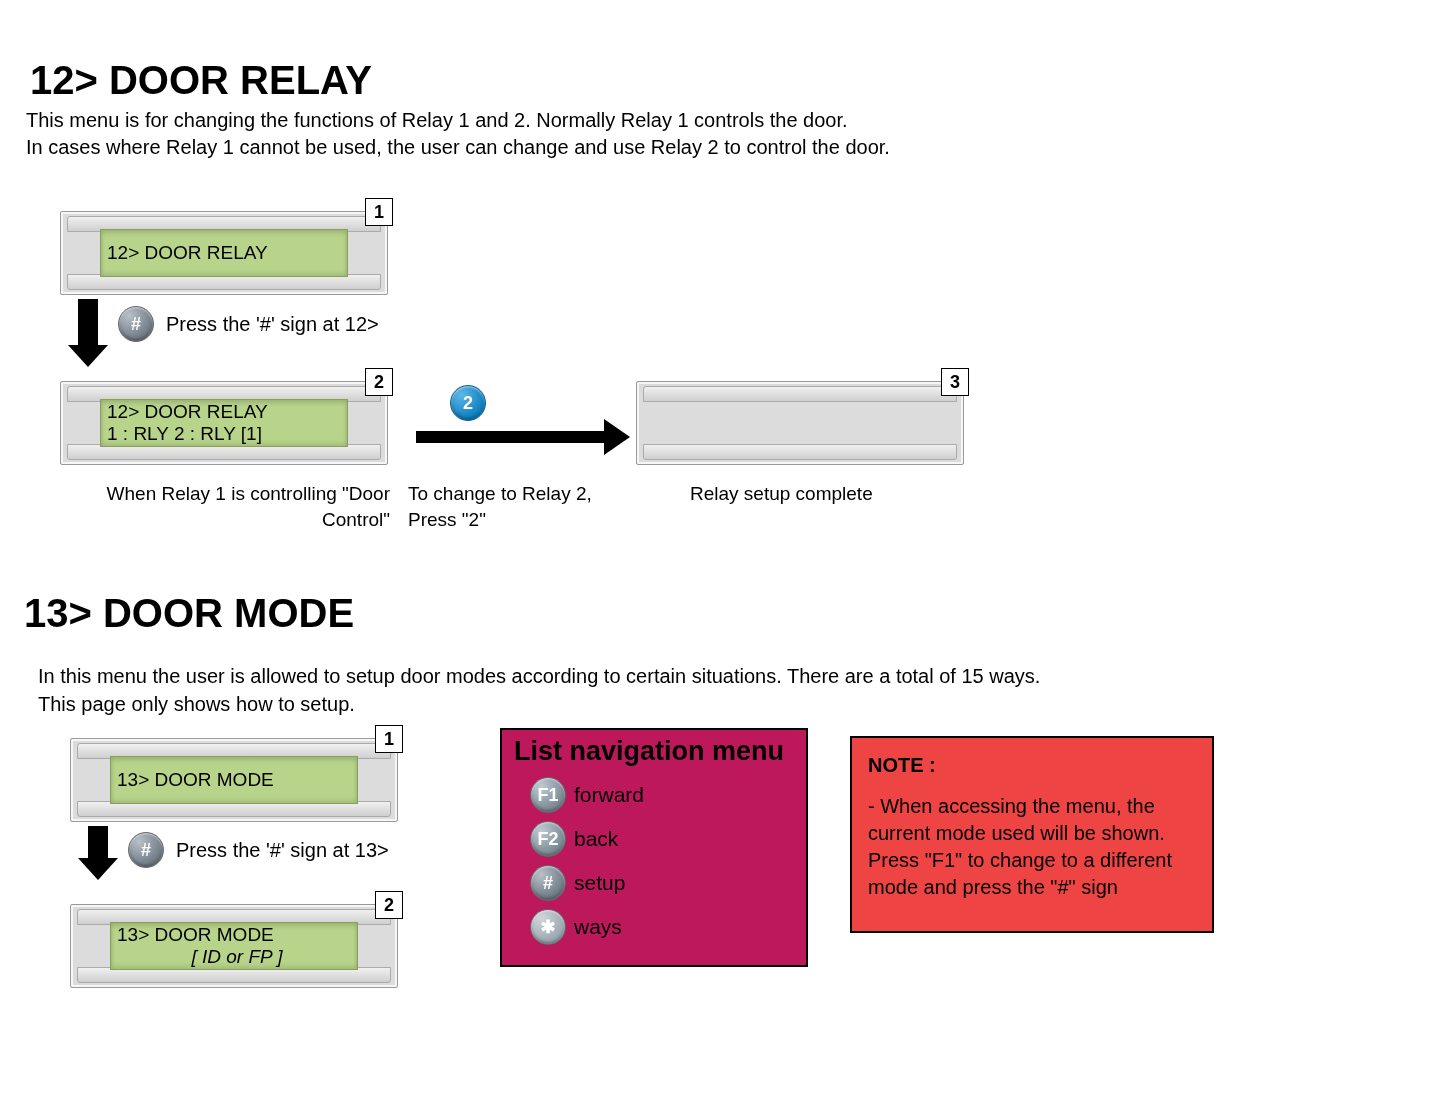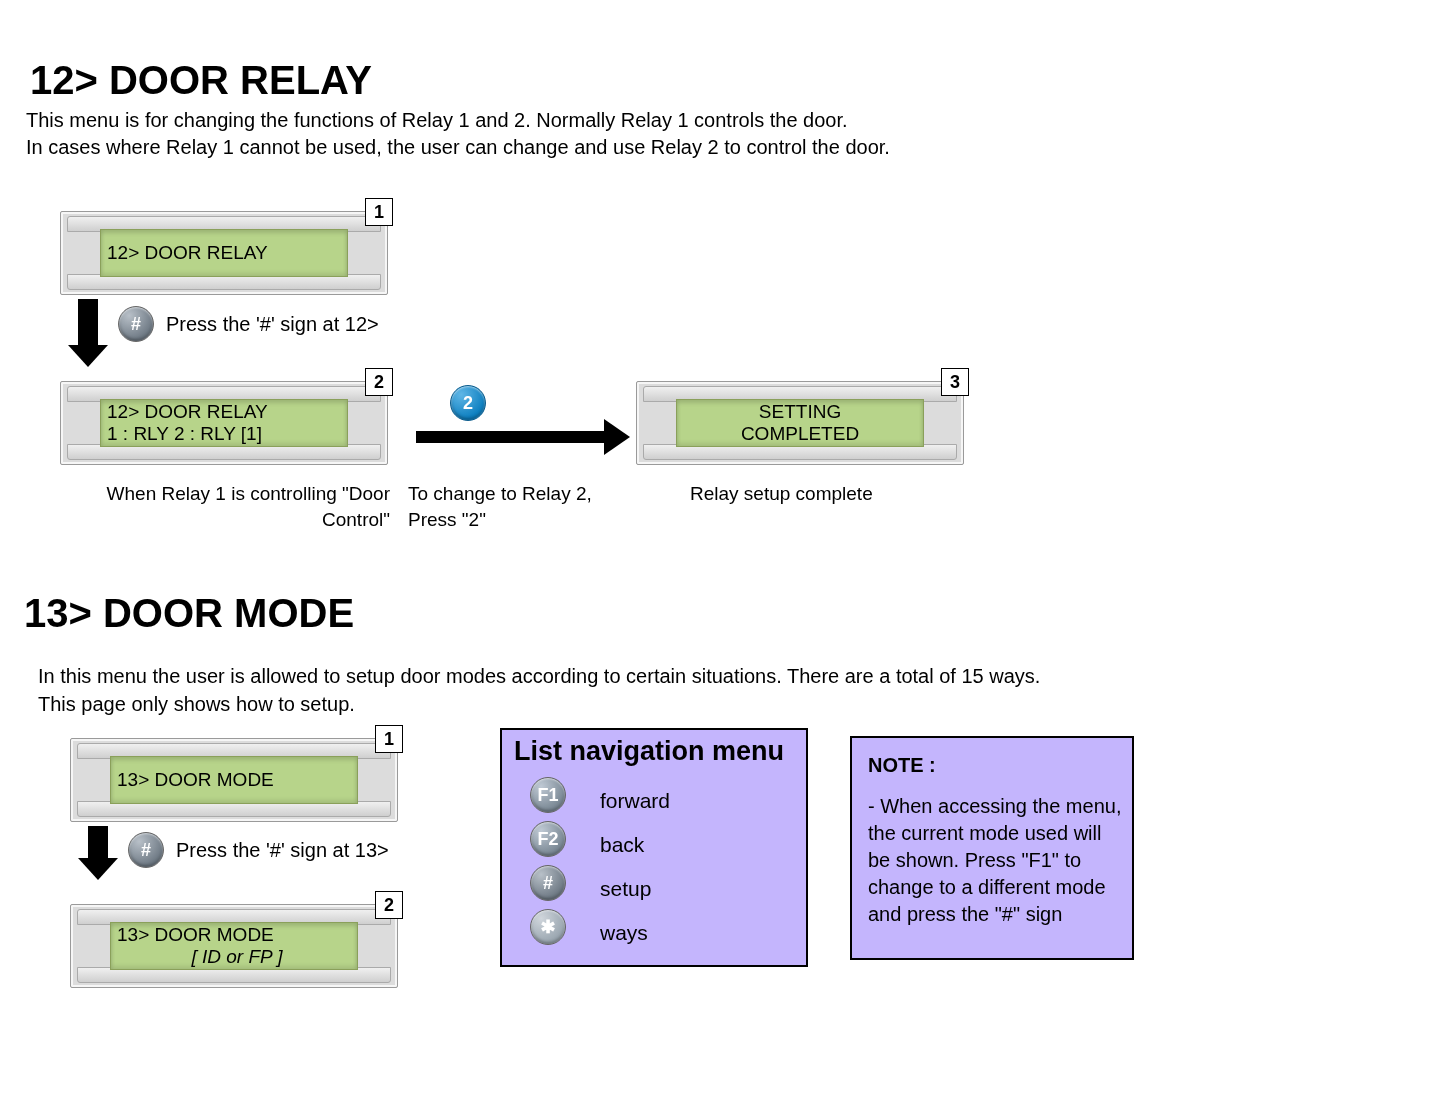--- a/index.html
+++ b/index.html
@@ -138,31 +138,31 @@
   
   .heading2 { font-size: 40px; font-weight: bold; margin-top: 30px; margin-left: 4px; }
   .desc2 { font-size: 20px; margin: 26px 0 0 18px; line-height: 1.4; }
 
   
   .navbox {
     position: absolute;
     border: 2.5px solid #000;
     width: 308px;
     padding: 6px 12px 12px 12px;
-    background: #c4b5fd;
+    background: #be185d;
   }
   .navbox .title { font-size: 27px; font-weight: bold; margin-bottom: 10px; }
-  .navrow { display: flex; align-items: flex-end; gap: 34px; margin: 8px 0 8px 16px; font-size: 21px; }
+  .navrow { display: flex; align-items: center; gap: 8px; margin: 8px 0 8px 16px; font-size: 21px; }
 
   
   .notebox {
     position: absolute;
-    background: #c4b5fd;
+    background: #ef4444;
     border: 2px solid #000;
-    width: 284px;
+    width: 364px;
     padding: 14px 8px 30px 16px;
     font-size: 20px;
     line-height: 1.35;
   }
   .notebox .nt { font-weight: bold; margin-bottom: 14px; }
 
   .pagenum {
     position: absolute;
     left: 4px;
     bottom: 2px;
@@ -206,24 +206,20 @@
       </div>
       <div class="numbox">2</div>
     </div>
 
     <div style="position:absolute; left:430px; top:184px;">
       <span class="key blue">2</span>
     </div>
     <div class="arrowright" style="left:396px; top:230px; width:190px;"></div>
 
     <div class="lcd" style="left:616px; top:180px;">
-      <div class="screen center">
-        <span>SETTING</span>
-        <span>COMPLETED</span>
-      </div>
       <div class="numbox">3</div>
     </div>
 
     <div class="caption" style="left:60px; top:280px; width:310px;text-align:right;">When Relay 1 is controlling "Door Control"</div>
     <div class="caption" style="left:388px; top:280px; width:210px;">To change to Relay 2, Press "2"</div>
     <div class="caption" style="left:670px; top:280px; width:260px;">Relay setup complete</div>
   </div>
 
   <div class="heading2">13&gt; DOOR MODE</div>
   <div class="desc2">

